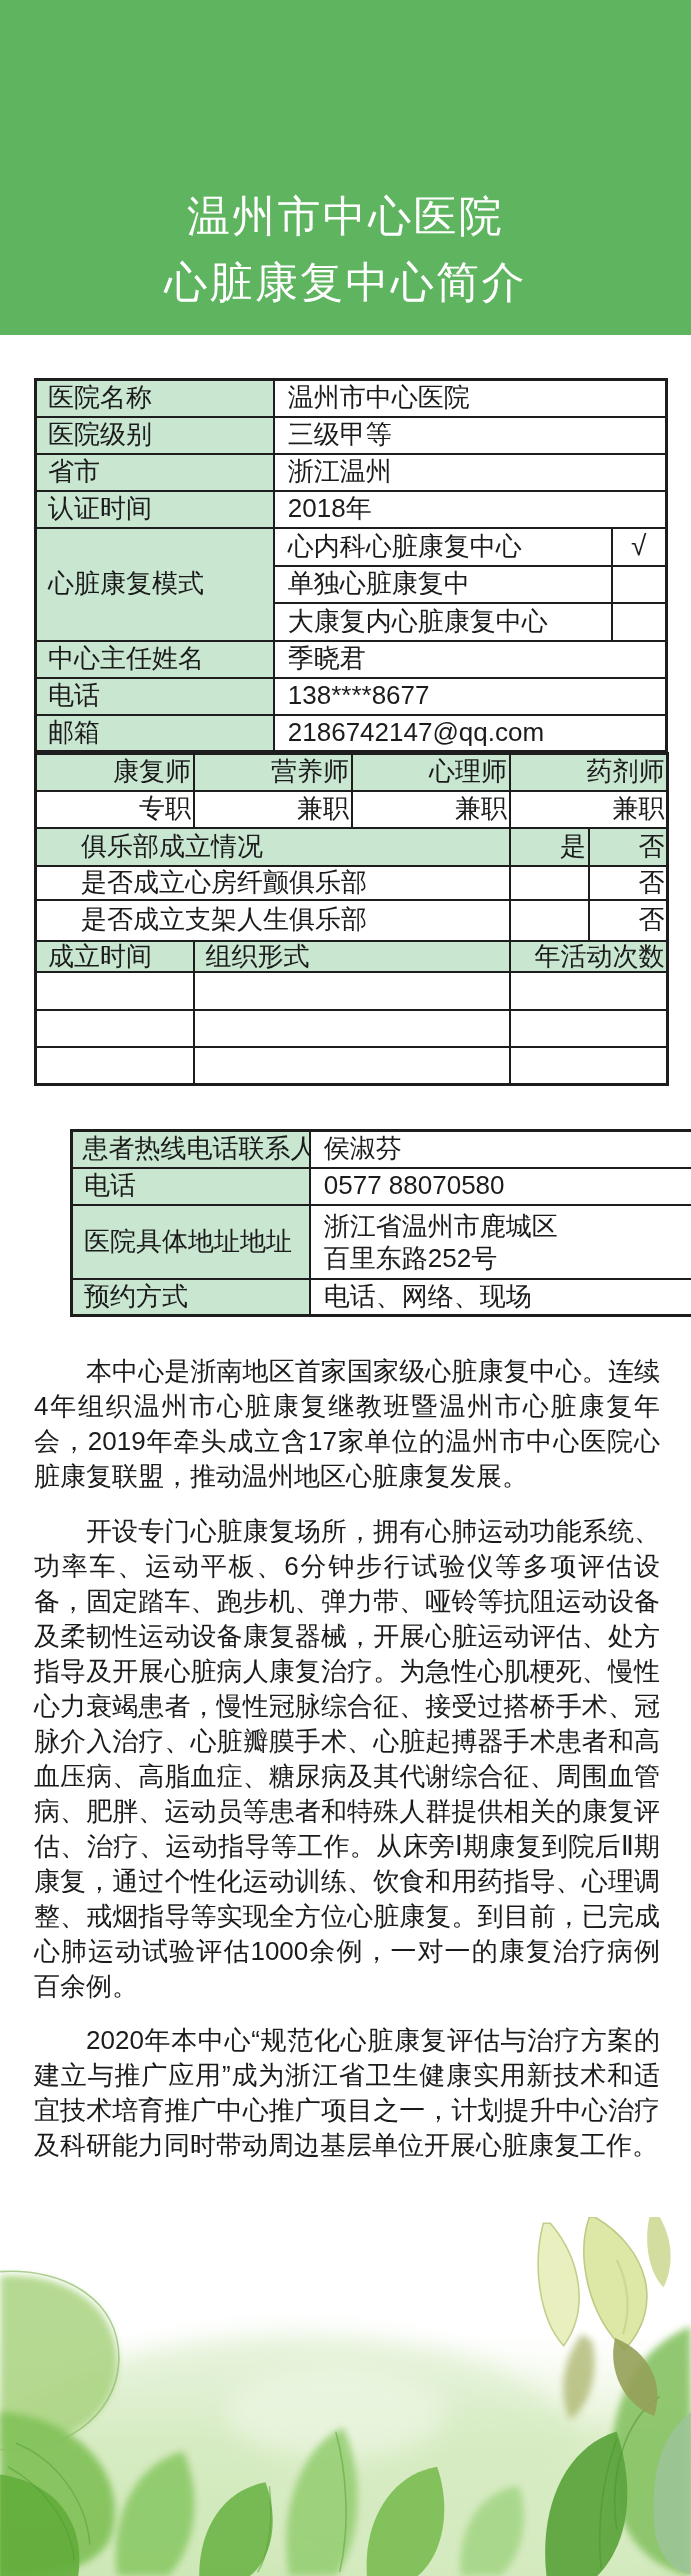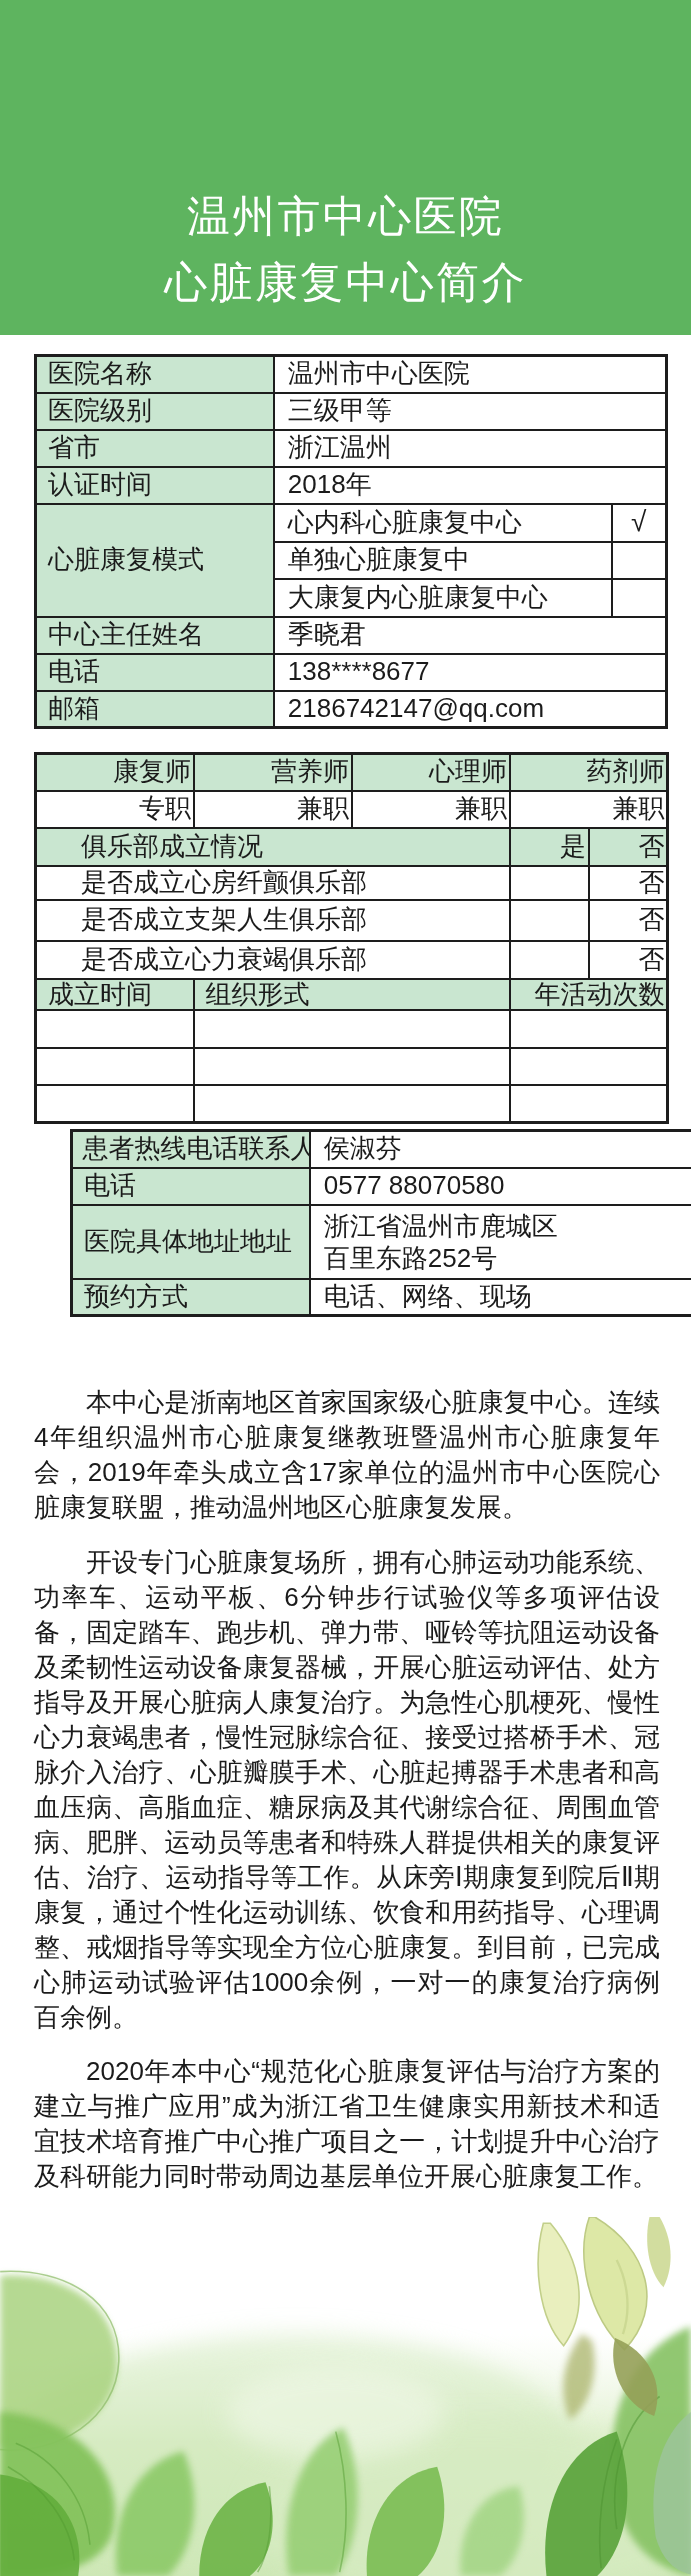--- a/index.html
+++ b/index.html
@@ -37,29 +37,29 @@
     padding:0 4.7px 0 11px;
     vertical-align:middle;
     overflow:hidden;white-space:nowrap;
   }
   .tbl tr{height:37px;}
   td.lbl{background:var(--cell-green);}
   td.val{padding-left:13.3px;}
   td.c{text-align:right;padding:0 1.6px;}
   td.chk{text-align:center;padding:0;font-size:28px;}
   td.indent{padding-left:44px;margin-top:7px;}
-  #t1{top:354px;border-radius:23px;}
+  #t1{top:378px;border-radius:23px;}
   #t2{top:752px;}
   #t3{top:1129px;margin-left:36px;}
   #t3 td.addr{
     white-space:pre-line;line-height:32px;padding-top:3.9px;padding-bottom:3.9px;
   }
   #t3 tr.tall{height:74px;}
   .paras{
-    position:absolute;top:1354px;left:34px;width:626px;margin-top:31px;
+    position:absolute;top:1354px;left:34px;width:626px;
   }
   .paras p{
     margin:0 0 19.5px 0;
     font-size:26px;line-height:35px;
     text-align:justify;text-indent:52px;
     color:var(--text-dark);
   }
   .decor{position:absolute;left:0;bottom:0;width:691px;height:359px;display:block;}
 </style>
 </head>
@@ -152,25 +152,20 @@
     <tr style="height:34px">
       <td class="indent" colspan="3">是否成立心房纤颤俱乐部</td>
       <td class="c"></td>
       <td class="c">否</td>
     </tr>
     <tr style="height:41px">
       <td class="indent" colspan="3">是否成立支架人生俱乐部</td>
       <td class="c"></td>
       <td class="c">否</td>
     </tr>
-    <tr style="height:38px">
-      <td class="indent" colspan="3">是否成立心力衰竭俱乐部</td>
-      <td class="c"></td>
-      <td class="c">否</td>
-    </tr>
     <tr style="height:24px">
       <td class="lbl">成立时间</td>
       <td class="lbl" colspan="2">组织形式</td>
       <td class="lbl c" colspan="2">年活动次数</td>
     </tr>
     <tr style="height:38px">
       <td></td>
       <td colspan="2"></td>
       <td colspan="2"></td>
     </tr>

